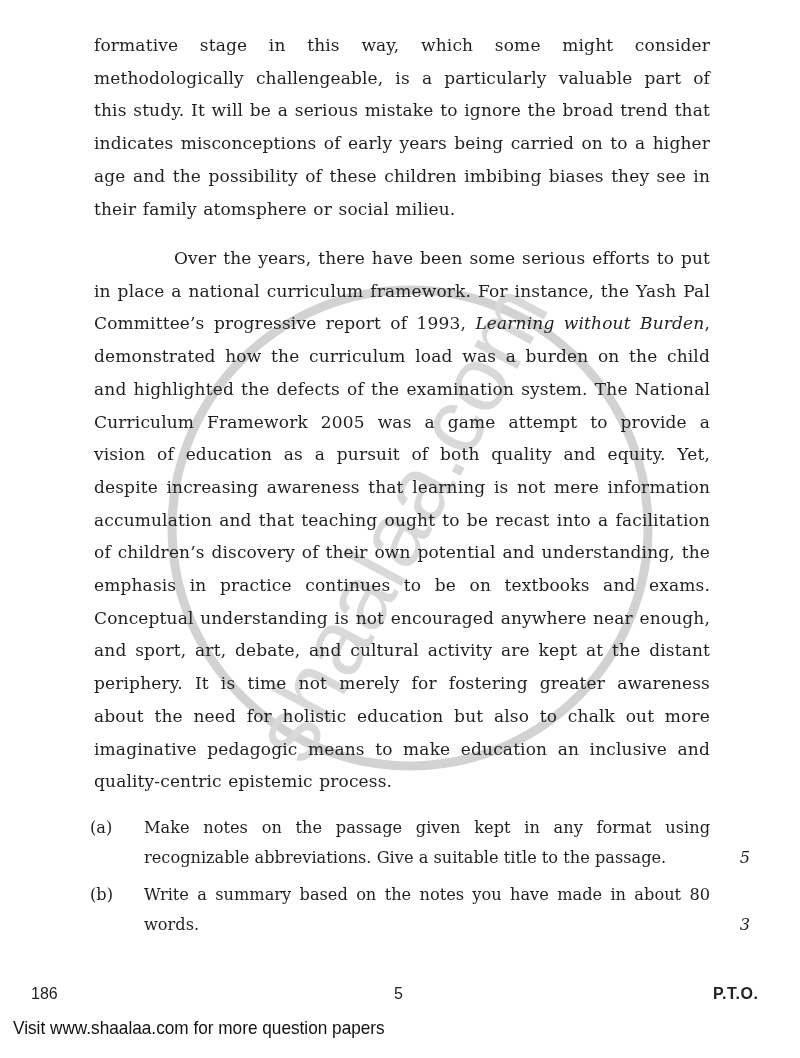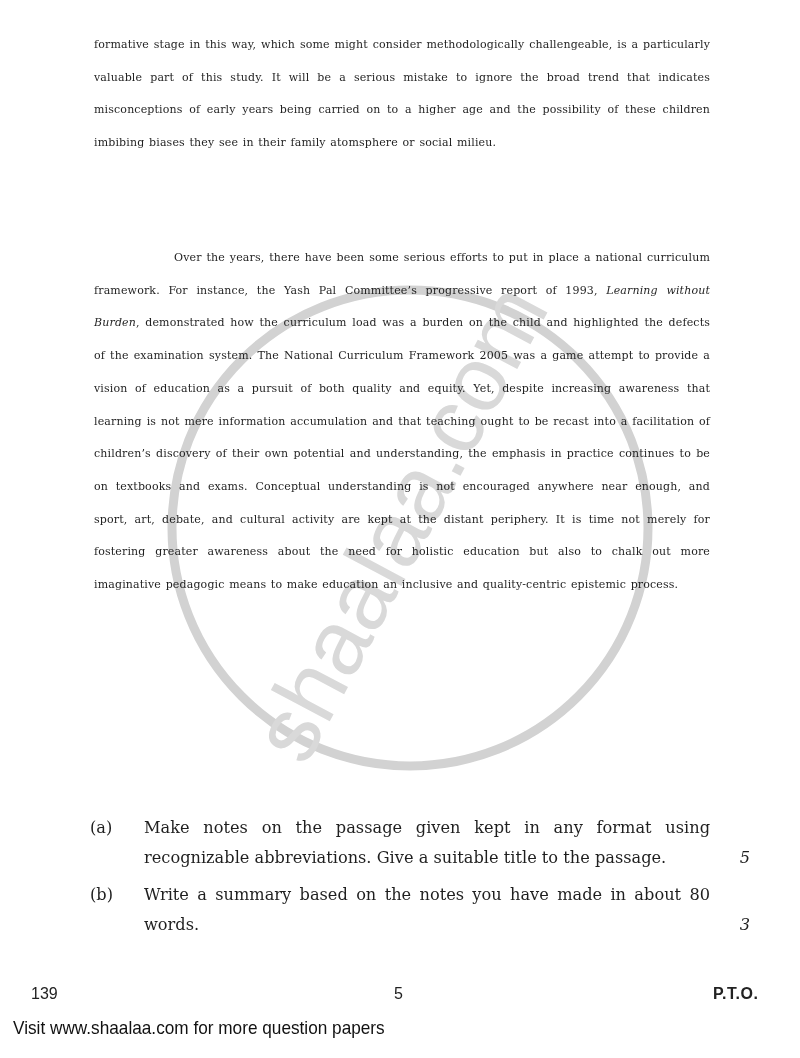--- a/index.html
+++ b/index.html
@@ -18,21 +18,21 @@
   .page {
     position: absolute;
     left: 0; top: 0;
     width: 800px;
     height: 1058px;
   }
   .para {
     position: absolute;
     left: 94px;
     width: 616px;
-    font-size: 11px;
+    font-size: 17px;
     line-height: 32.7px;
     text-align: justify;
     letter-spacing: 0.15px;
     word-spacing: 1px;
   }
   .para.p1 { top: 29px; }
   .para.p2 { top: 242px; text-indent: 80px; }
   .para .ital { font-style: italic; }
 
   .question {
@@ -115,19 +115,19 @@
     <span class="marks" style="top:30px;">5</span>
   </div>
 
   <div class="question q-b">
     <span class="qlabel">(b)</span>
     <span class="qtext">Write a summary based on the notes you have made in about 80 words.</span>
     <span class="marks" style="top:30px;">3</span>
   </div>
 
   <div class="footer">
-    <span class="code">139</span>
+    <span class="code">186</span>
     <span class="pnum">5</span>
     <span class="pto">P.T.O.</span>
   </div>
 
   <div class="visit">Visit www.shaalaa.com for more question papers</div>
 </div>
 
 </body></html>

